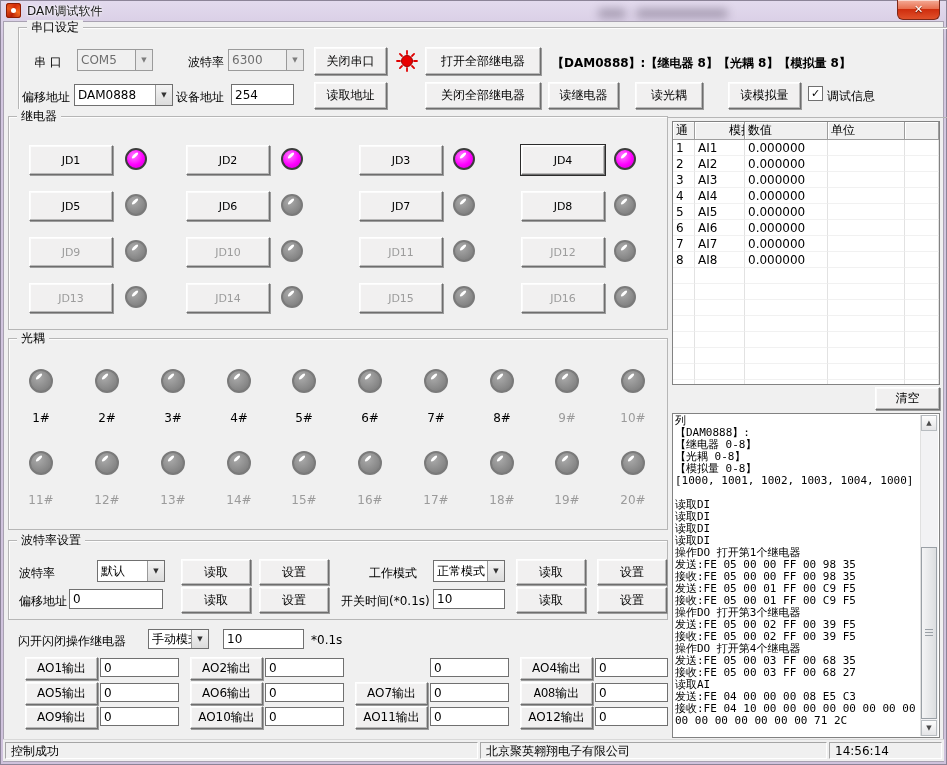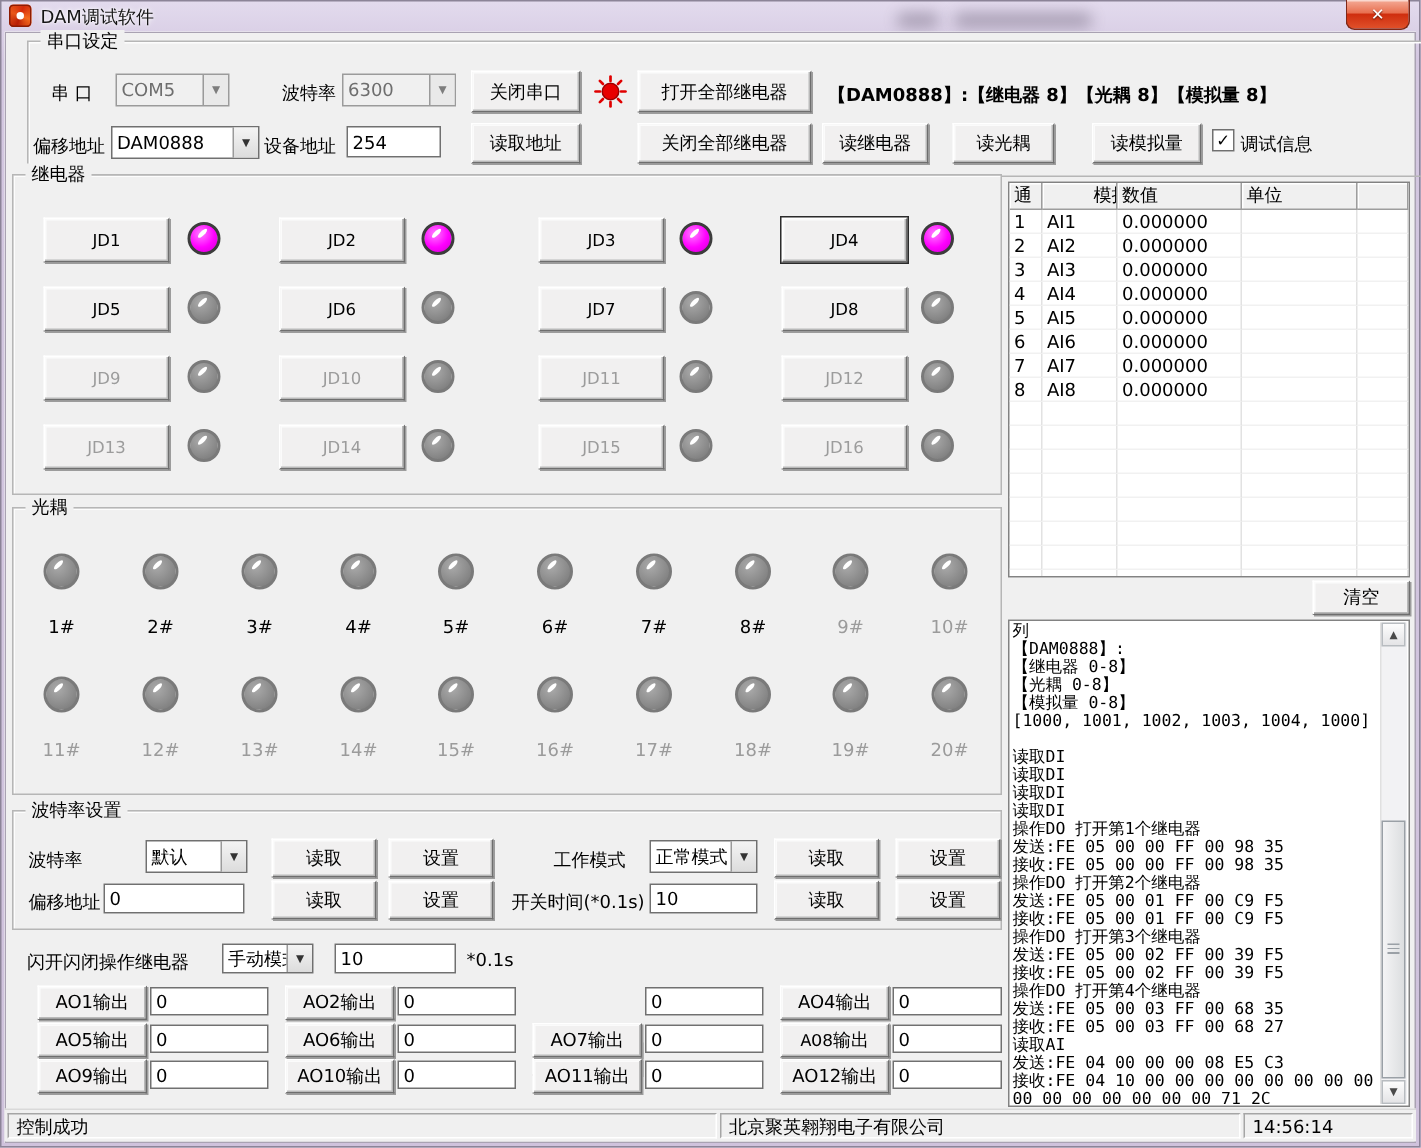--- a/index.html
+++ b/index.html
@@ -411,21 +411,20 @@
           <div>    【模拟量 0-8】</div>
           <div>    [1000, 1001, 1002, 1003, 1004, 1000]</div>
           <div>&nbsp;</div>
           <div>读取DI</div>
           <div>读取DI</div>
           <div>读取DI</div>
           <div>读取DI</div>
           <div>操作DO  打开第1个继电器</div>
           <div>发送:FE 05 00 00 FF 00 98 35</div>
           <div>接收:FE 05 00 00 FF 00 98 35</div>
-          <div>操作DO  打开第2个继电器</div>
           <div>发送:FE 05 00 01 FF 00 C9 F5</div>
           <div>接收:FE 05 00 01 FF 00 C9 F5</div>
           <div>操作DO  打开第3个继电器</div>
           <div>发送:FE 05 00 02 FF 00 39 F5</div>
           <div>接收:FE 05 00 02 FF 00 39 F5</div>
           <div>操作DO  打开第4个继电器</div>
           <div>发送:FE 05 00 03 FF 00 68 35</div>
           <div>接收:FE 05 00 03 FF 00 68 27</div>
           <div>读取AI</div>
           <div>发送:FE 04 00 00 00 08 E5 C3</div>

